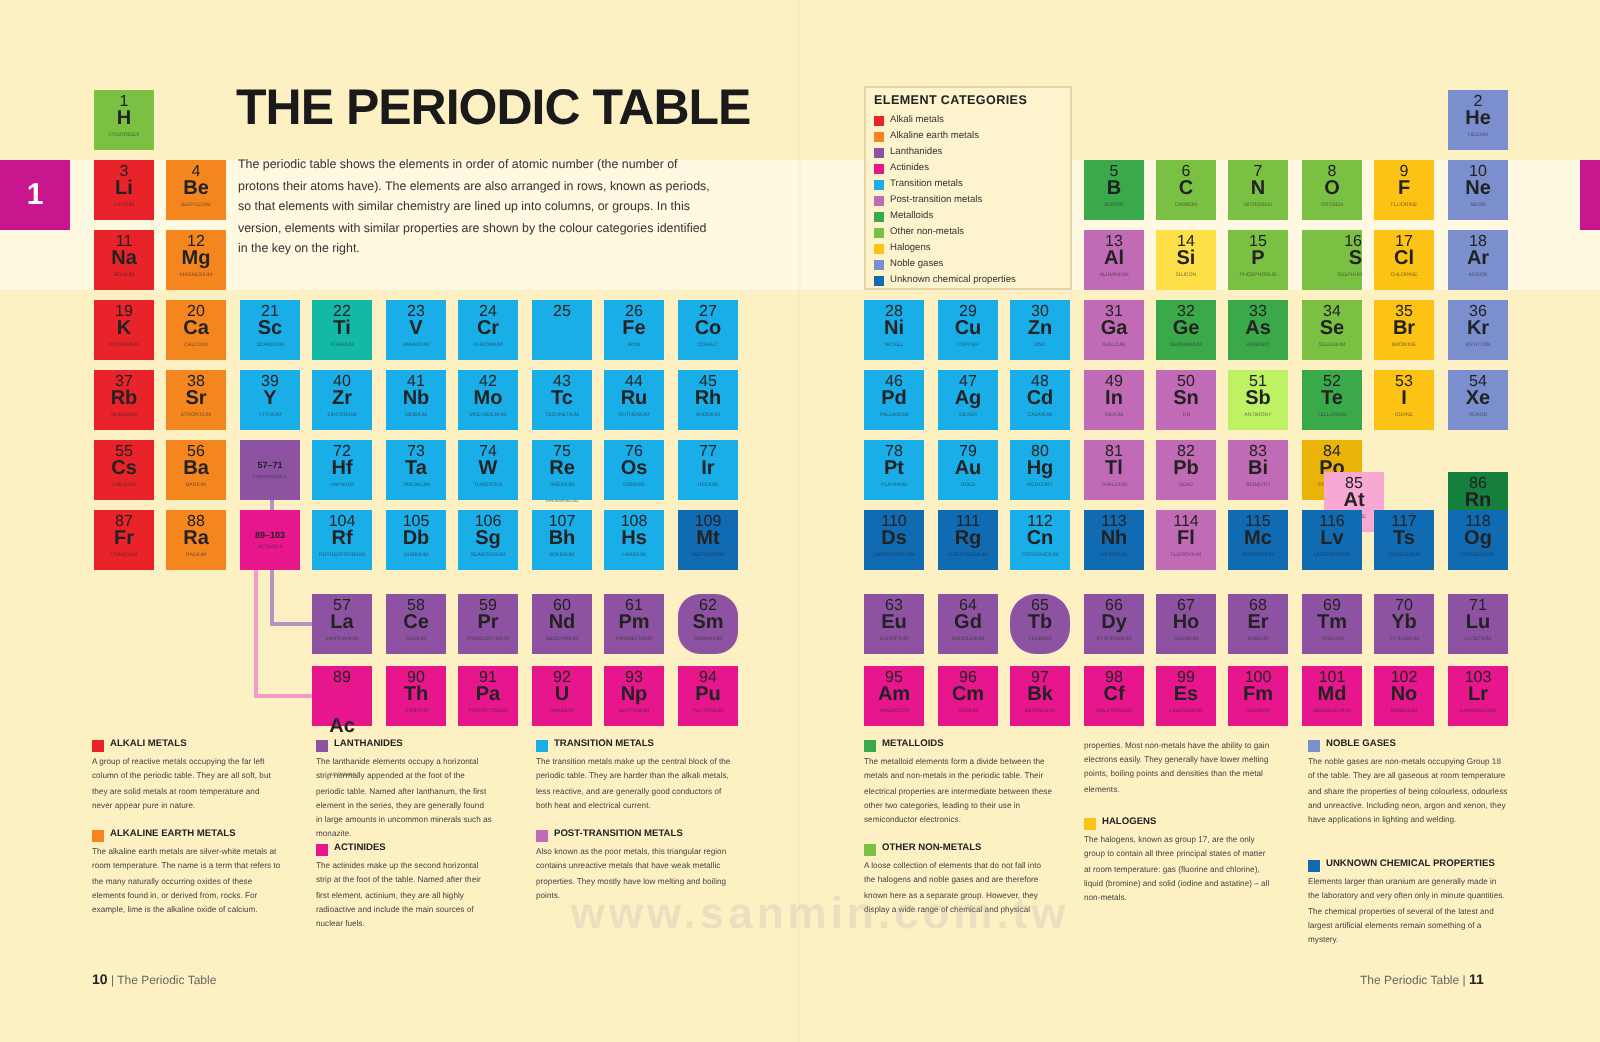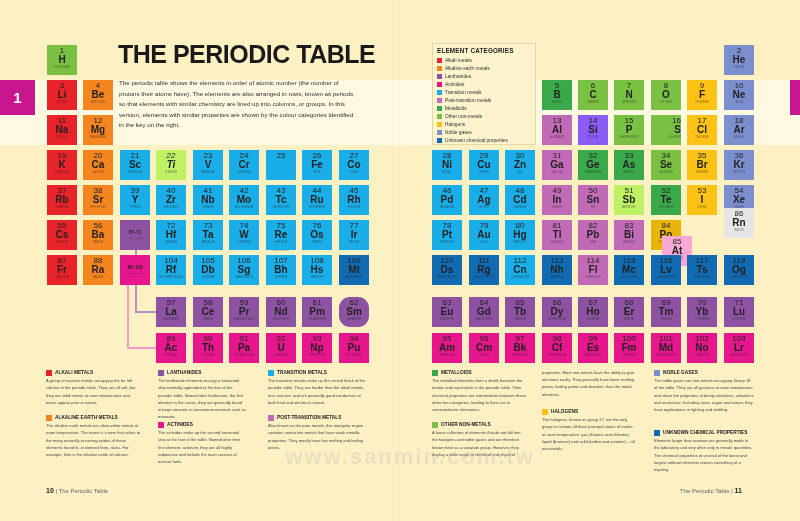--- a/index.html
+++ b/index.html
@@ -193,21 +193,21 @@
     <div class="cell" style="left: 83px; top: 115px; background: rgb(245, 134, 31);">
       <span class="num">12</span>
       <span class="sym">Mg</span>
       <span class="nm">Magnesium</span>
     </div>
     <div class="cell" style="left: 542px; top: 115px; background: rgb(193, 106, 181);">
       <span class="num">13</span>
       <span class="sym">Al</span>
       <span class="nm">Aluminium</span>
     </div>
-    <div class="cell" style="left: 578px; top: 115px; background: #8b5cf6;">
+    <div class="cell" style="left: 578px; top: 115px; background: #fde047;">
       <span class="num">14</span>
       <span class="sym">Si</span>
       <span class="nm">Silicon</span>
     </div>
     <div class="cell" style="left: 614px; top: 115px; background: rgb(122, 192, 67);">
       <span class="num">15</span>
       <span class="sym">P</span>
       <span class="nm">Phosphorus</span>
     </div>
     <div class="cell" style="left: 651px; top: 115px; background: rgb(122, 192, 67); align-items: flex-end;">
@@ -233,21 +233,21 @@
     <div class="cell" style="left: 83px; top: 150px; background: rgb(245, 134, 31);">
       <span class="num">20</span>
       <span class="sym">Ca</span>
       <span class="nm">Calcium</span>
     </div>
     <div class="cell" style="left: 120px; top: 150px; background: rgb(26, 174, 232);">
       <span class="num">21</span>
       <span class="sym">Sc</span>
       <span class="nm">Scandium</span>
     </div>
-    <div class="cell" style="left: 156px; top: 150px; background: #bef264; font-style: italic;">
+    <div class="cell" style="left: 156px; top: 150px; background: #14b8a6;">
       <span class="num">22</span>
       <span class="sym">Ti</span>
       <span class="nm">Titanium</span>
     </div>
     <div class="cell" style="left: 193px; top: 150px; background: rgb(26, 174, 232);">
       <span class="num">23</span>
       <span class="sym">V</span>
       <span class="nm">Vanadium</span>
     </div>
     <div class="cell" style="left: 229px; top: 150px; background: rgb(26, 174, 232);">
@@ -482,21 +482,21 @@
     <div class="cell" style="left: 651px; top: 220px; background: #eab308;">
       <span class="num">84</span>
       <span class="sym">Po</span>
       <span class="nm">Polonium</span>
     </div>
     <div class="cell" style="left: 662px; top: 220px; background: #f9a8d4; margin-top: 16px;">
       <span class="num">85</span>
       <span class="sym">At</span>
       <span class="nm">Astatine</span>
     </div>
-    <div class="cell" style="left: 724px; top: 208px; background: #e5e5e5;">
+    <div class="cell" style="left: 724px; top: 236px; background: #15803d;">
       <span class="num">86</span>
       <span class="sym">Rn</span>
       <span class="nm">Radon</span>
     </div>
     <div class="cell" style="left: 47px; top: 255px; background: rgb(232, 35, 42);">
       <span class="num">87</span>
       <span class="sym">Fr</span>
       <span class="nm">Francium</span>
     </div>
     <div class="cell" style="left: 83px; top: 255px; background: rgb(245, 134, 31);">
@@ -616,21 +616,21 @@
     <div class="cell" style="left: 432px; top: 297px; background: rgb(141, 83, 162);">
       <span class="num">63</span>
       <span class="sym">Eu</span>
       <span class="nm">Europium</span>
     </div>
     <div class="cell" style="left: 469px; top: 297px; background: rgb(141, 83, 162);">
       <span class="num">64</span>
       <span class="sym">Gd</span>
       <span class="nm">Gadolinium</span>
     </div>
-    <div class="cell" style="left: 505px; top: 297px; background: rgb(141, 83, 162);">
+    <div class="cell" style="left: 505px; top: 297px; background: rgb(141, 83, 162); border-radius: 13px;">
       <span class="num">65</span>
       <span class="sym">Tb</span>
       <span class="nm">Terbium</span>
     </div>
     <div class="cell" style="left: 542px; top: 297px; background: rgb(141, 83, 162);">
       <span class="num">66</span>
       <span class="sym">Dy</span>
       <span class="nm">Dysprosium</span>
     </div>
     <div class="cell" style="left: 578px; top: 297px; background: rgb(141, 83, 162);">
@@ -651,21 +651,21 @@
     <div class="cell" style="left: 687px; top: 297px; background: rgb(141, 83, 162);">
       <span class="num">70</span>
       <span class="sym">Yb</span>
       <span class="nm">Ytterbium</span>
     </div>
     <div class="cell" style="left: 724px; top: 297px; background: rgb(141, 83, 162);">
       <span class="num">71</span>
       <span class="sym">Lu</span>
       <span class="nm">Lutetium</span>
     </div>
-    <div class="cell" style="left: 156px; top: 333px; background: rgb(232, 22, 140);">
+    <div class="cell" style="left: 156px; top: 333px; background: rgb(232, 22, 140); gap: 16px;">
       <span class="num">89</span>
       <span class="sym">Ac</span>
       <span class="nm">Actinium</span>
     </div>
     <div class="cell" style="left: 193px; top: 333px; background: rgb(232, 22, 140);">
       <span class="num">90</span>
       <span class="sym">Th</span>
       <span class="nm">Thorium</span>
     </div>
     <div class="cell" style="left: 229px; top: 333px; background: rgb(232, 22, 140);">

